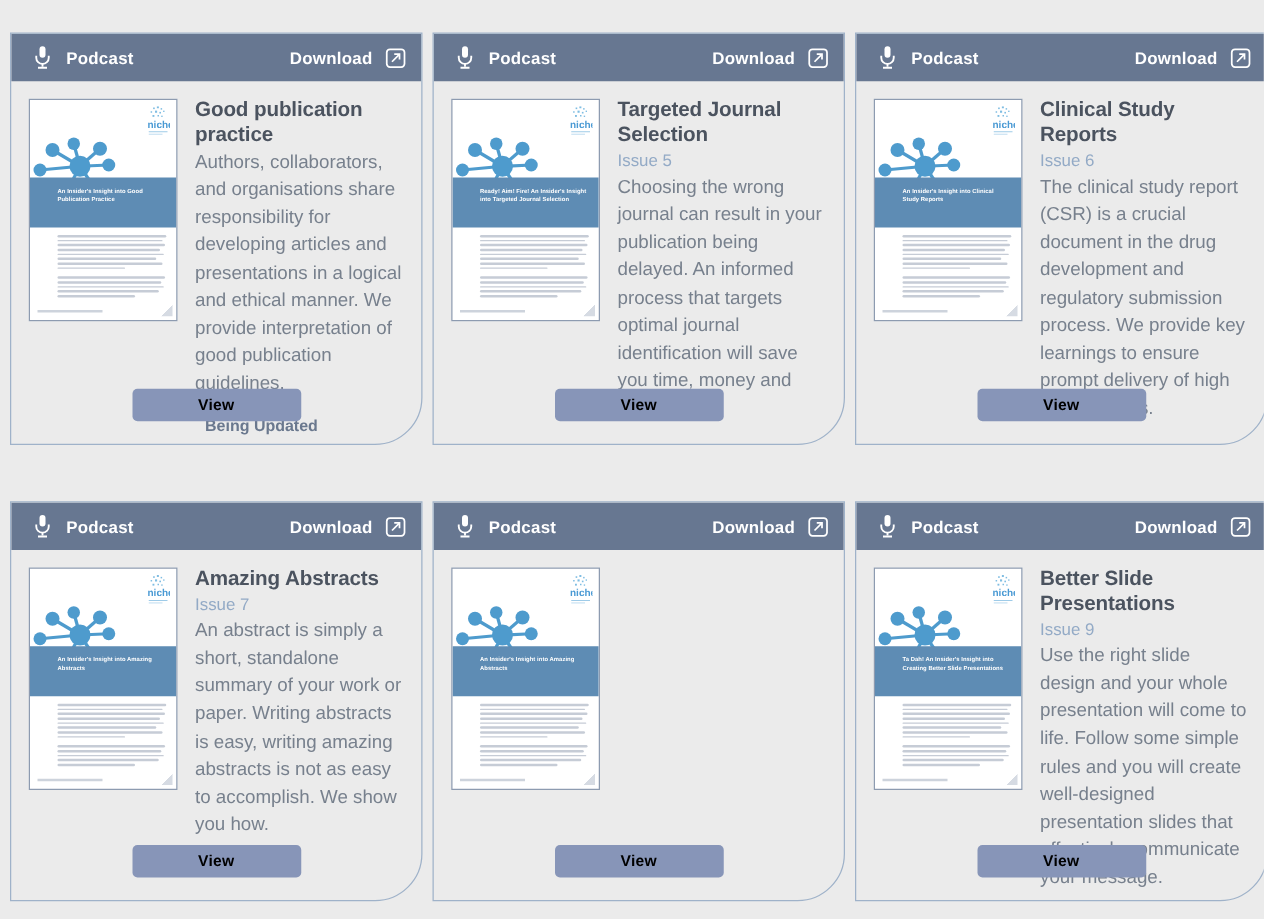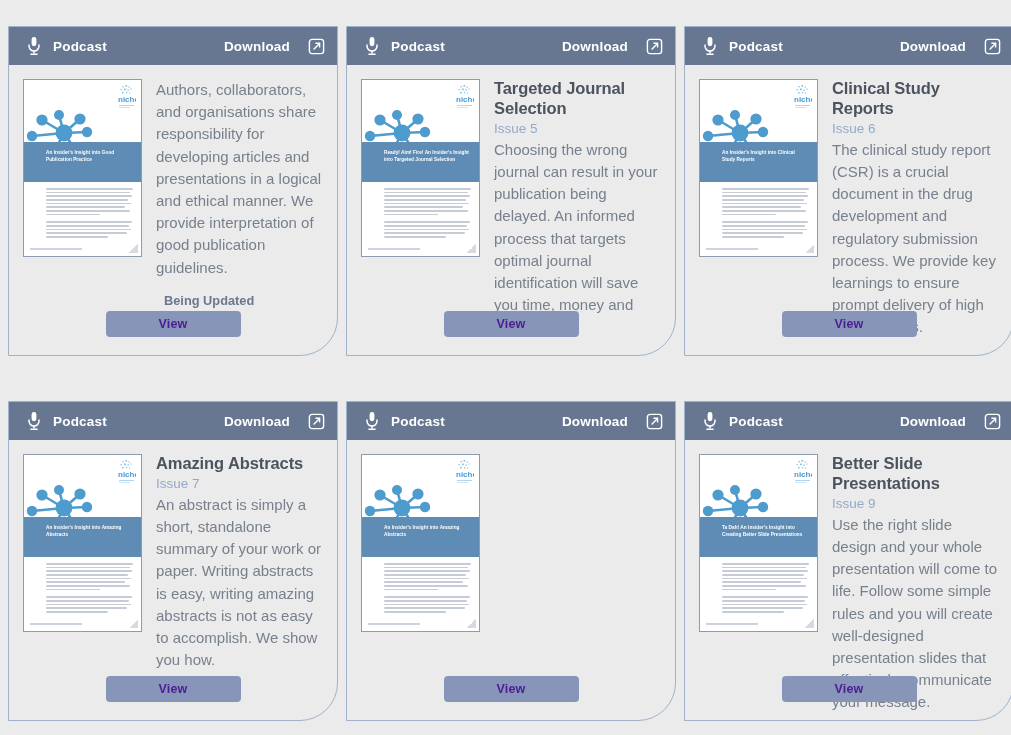--- a/index.html
+++ b/index.html
@@ -47,21 +47,21 @@
   }
 
   .hdr-left {
     display: flex;
     align-items: center;
     gap: 12px;
   }
   .hdr-right {
     display: flex;
     align-items: center;
-    gap: 18px;
+    gap: 10px;
   }
   .hdr-label {
     color: #ffffff;
     font-size: 13.5px;
     font-weight: bold;
     letter-spacing: 0.2px;
     white-space: nowrap;
   }
   .hdr-icon {
     display: inline-flex;
@@ -193,21 +193,21 @@
     display: flex;
     justify-content: center;
     padding: 0 0 18px 0;
   }
   .view-btn {
     width: 135px;
     height: 26px;
     background: #8795b8;
     border: none;
     border-radius: 4px;
-    color: #4c1d95;
+    color: #000000;
     font-family: "Liberation Sans", sans-serif;
     font-size: 12.5px;
     font-weight: bold;
     letter-spacing: 0.2px;
     cursor: pointer;
   }
 </style>
 </head>
 <body>
 
@@ -302,20 +302,21 @@
             <div class="tl" style="width:93%"></div>
             <div class="tl" style="width:71%"></div>
           </div>
 
           <div class="thumb-foot"></div>
           <div class="thumb-corner"></div>
         </div>
       </div>
 
       <div class="card-text">
+        <h2 class="card-title">Good publication practice</h2>
         <p class="card-desc">Authors, collaborators, and organisations share responsibility for developing articles and presentations in a logical and ethical manner. We provide interpretation of good publication guidelines.</p>
         <p class="card-status">Being Updated</p>
       </div>
 
     </div>
 
     <div class="card-footer">
       <button class="view-btn">View</button>
     </div>
 

